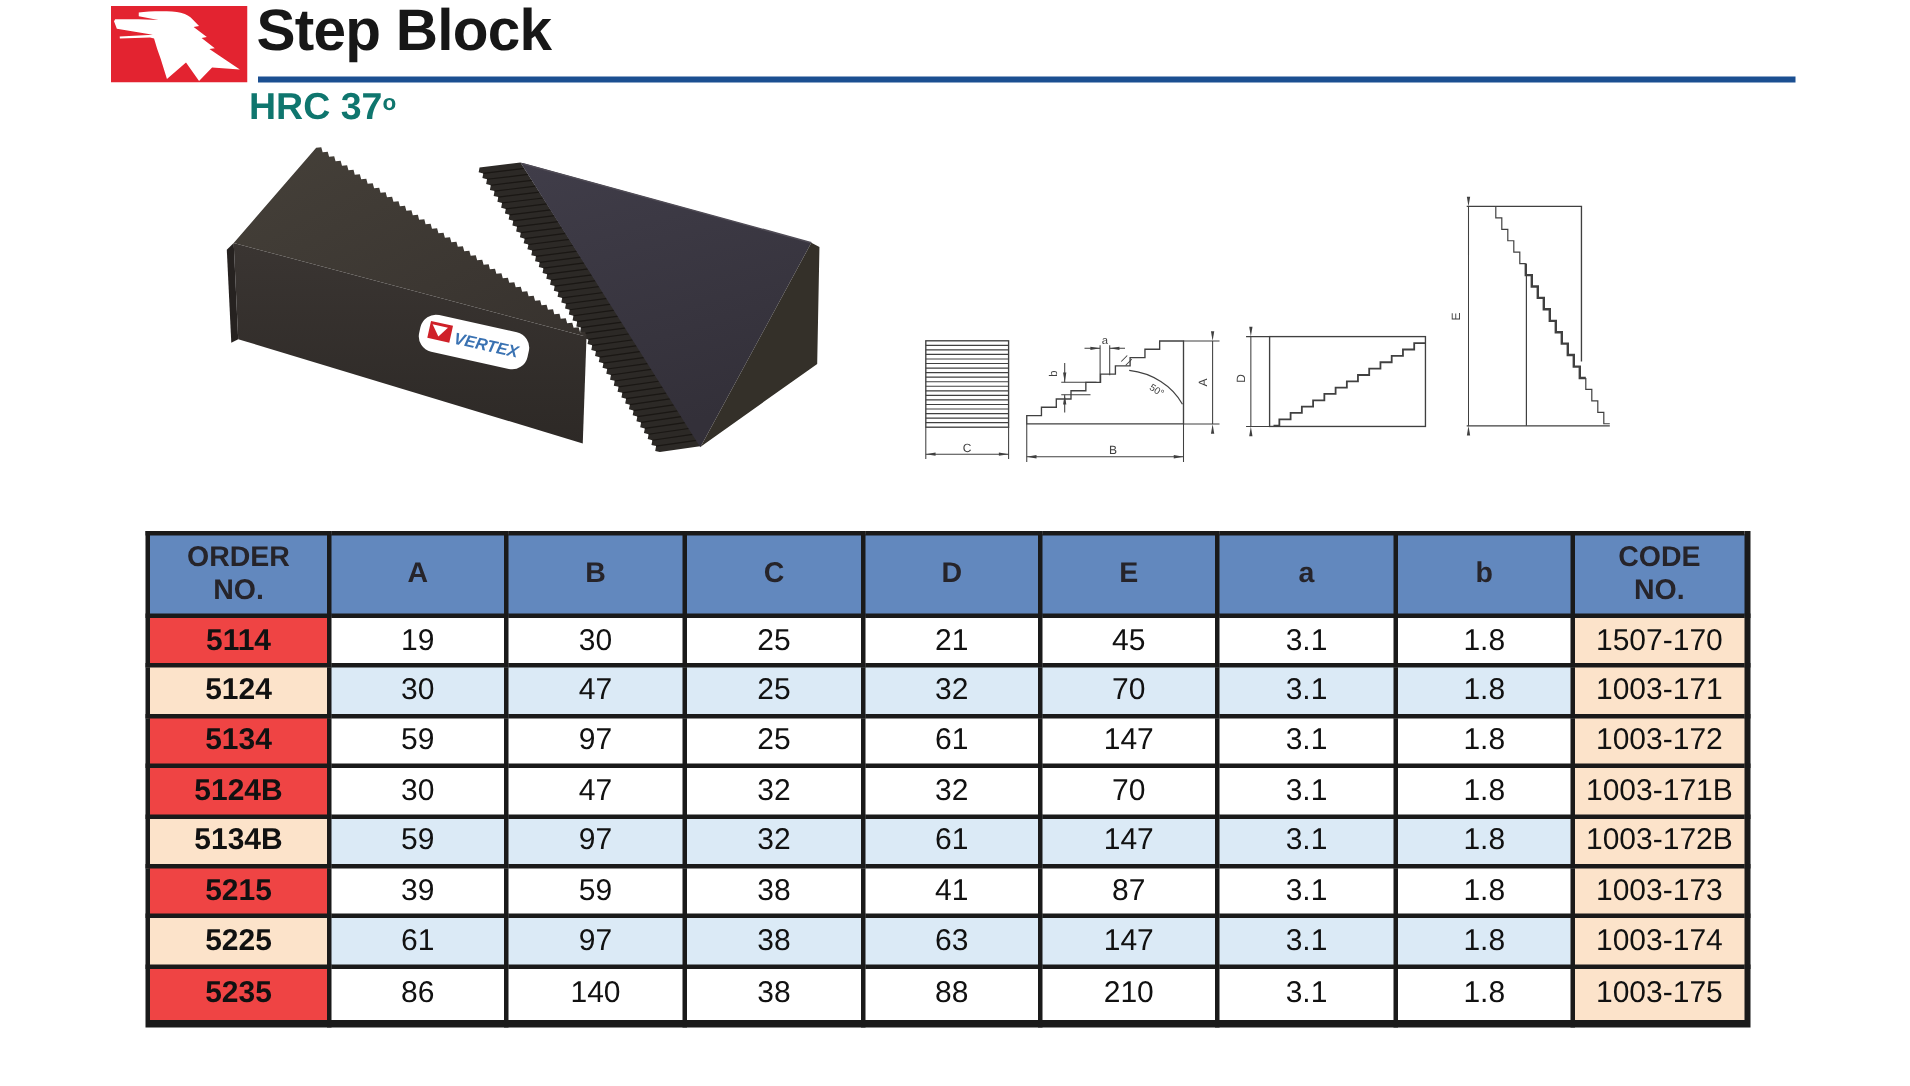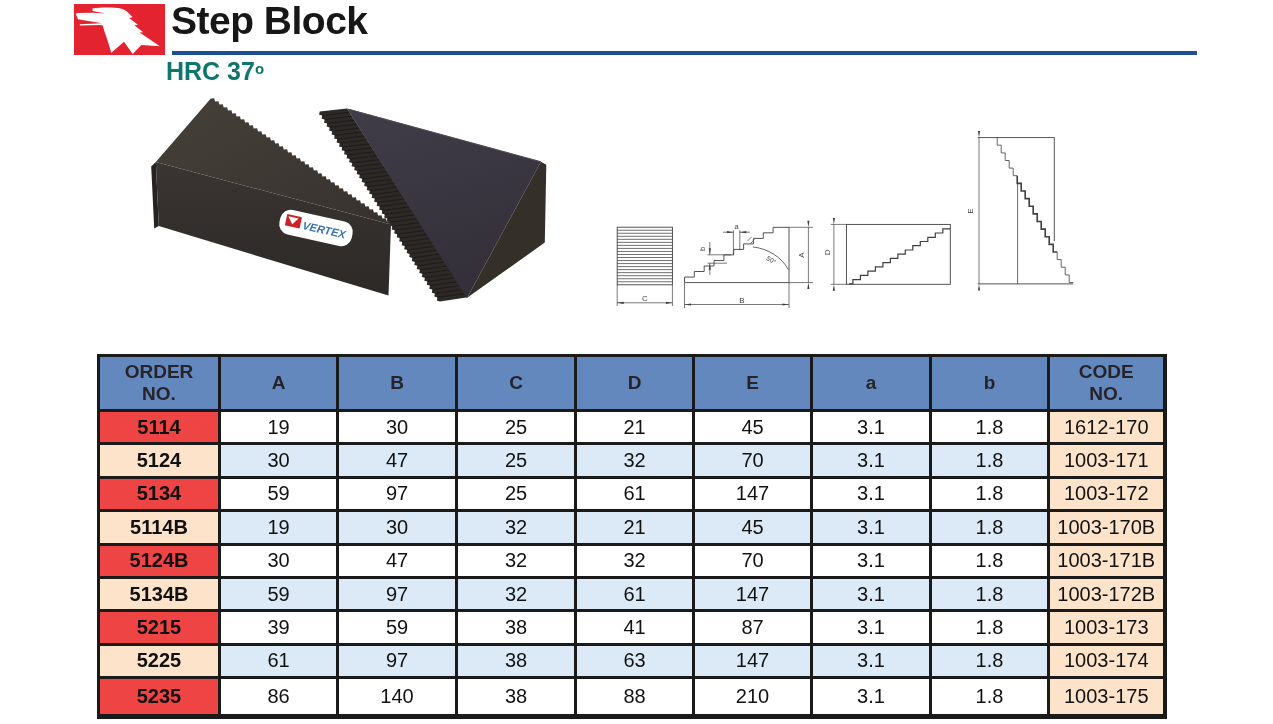--- a/index.html
+++ b/index.html
@@ -152,21 +152,21 @@
   </tr>
   <tr>
         <td class="o">5114</td>
         <td>19</td>
         <td>30</td>
         <td>25</td>
         <td>21</td>
         <td>45</td>
         <td>3.1</td>
         <td>1.8</td>
-        <td class="c">1612-170</td>
+        <td class="c">1507-170</td>
       </tr>
   <tr class="b">
         <td class="o">5124</td>
         <td>30</td>
         <td>47</td>
         <td>25</td>
         <td>32</td>
         <td>70</td>
         <td>3.1</td>
         <td>1.8</td>
@@ -175,31 +175,20 @@
   <tr>
         <td class="o">5134</td>
         <td>59</td>
         <td>97</td>
         <td>25</td>
         <td>61</td>
         <td>147</td>
         <td>3.1</td>
         <td>1.8</td>
         <td class="c">1003-172</td>
-      </tr>
-  <tr class="b">
-        <td class="o">5114B</td>
-        <td>19</td>
-        <td>30</td>
-        <td>32</td>
-        <td>21</td>
-        <td>45</td>
-        <td>3.1</td>
-        <td>1.8</td>
-        <td class="c">1003-170B</td>
       </tr>
   <tr>
         <td class="o">5124B</td>
         <td>30</td>
         <td>47</td>
         <td>32</td>
         <td>32</td>
         <td>70</td>
         <td>3.1</td>
         <td>1.8</td>

